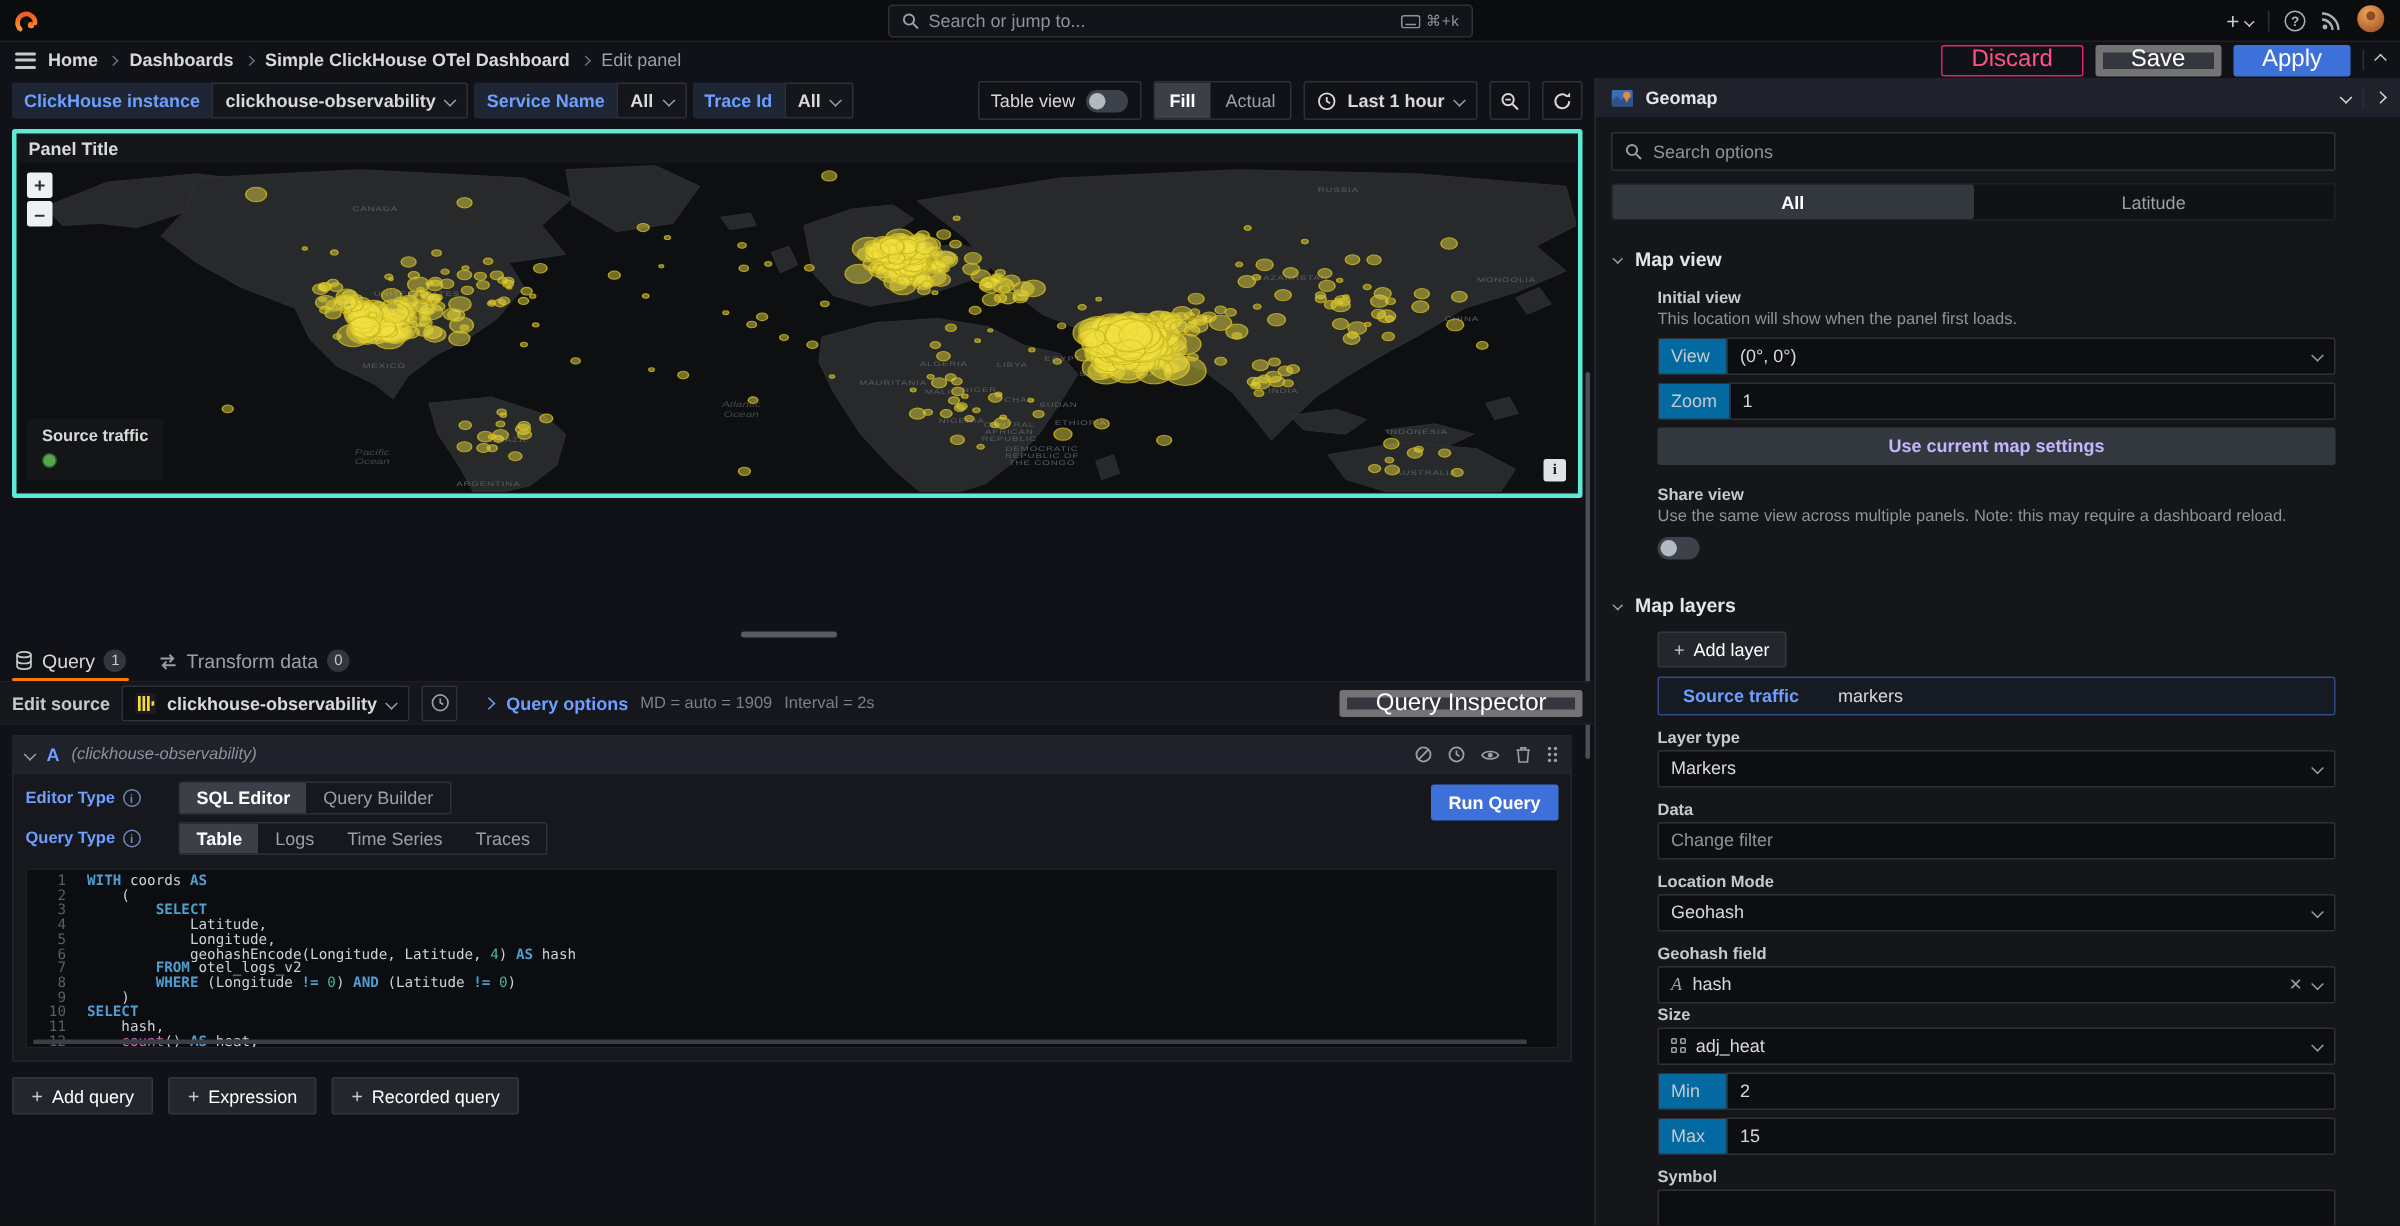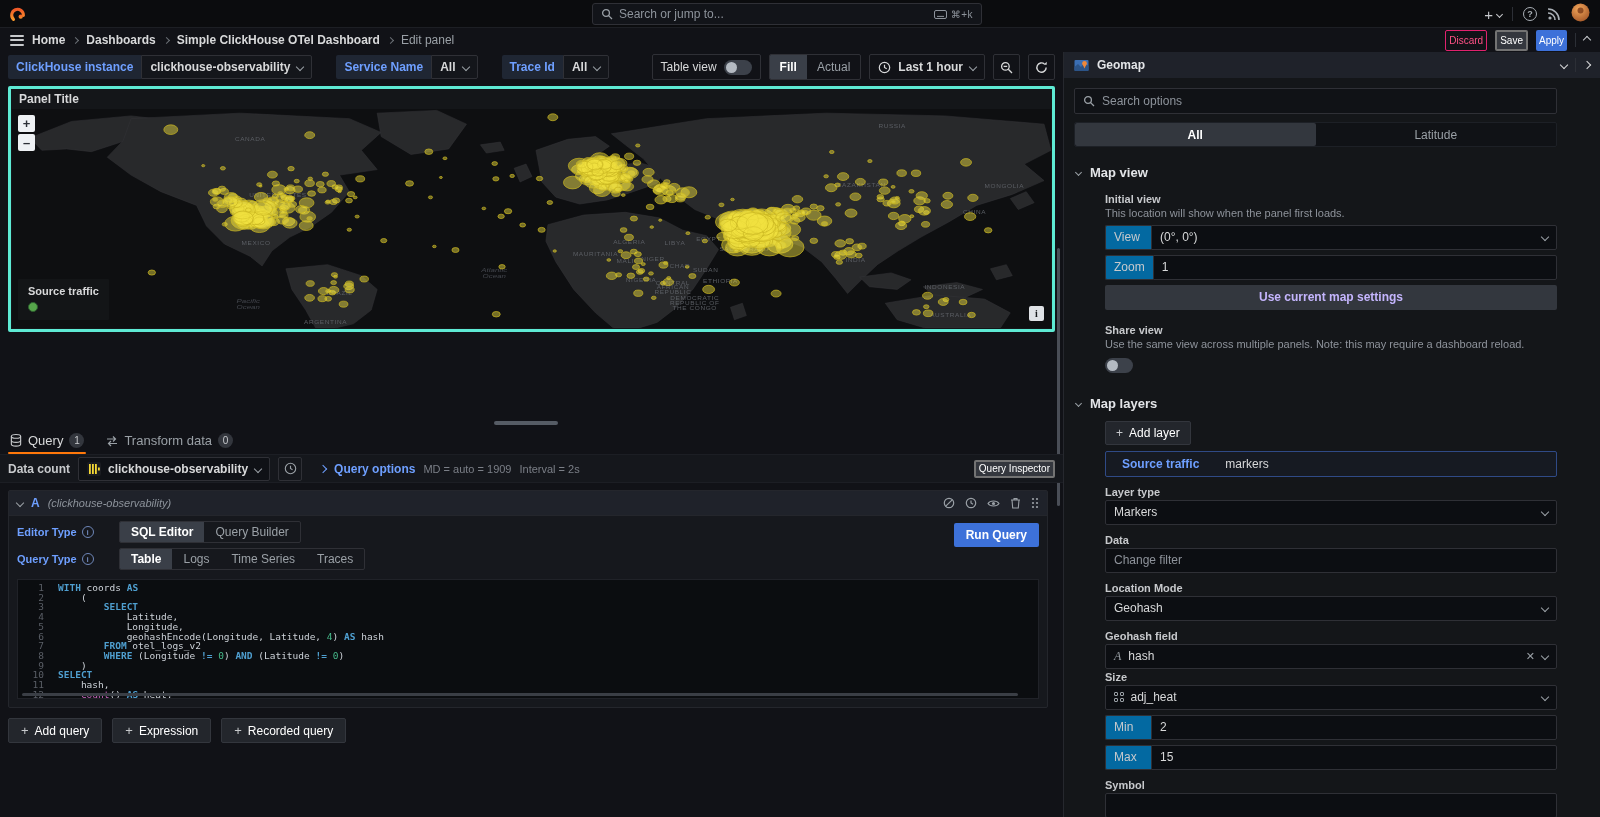--- a/index.html
+++ b/index.html
@@ -19,26 +19,26 @@
   .tdiv{width:1px;height:14px;background:#2c2f36}
   .helpc{width:14px;height:14px;border:1.4px solid #aab0b6;border-radius:50%;font-size:9px;font-weight:bold;color:#aab0b6;display:flex;align-items:center;justify-content:center}
   
   #crumbbar{position:absolute;left:0;top:28px;width:1600px;height:24px;background:#111217;display:flex;align-items:center;padding:0 10px;gap:8px}
   .burger{display:inline-block;width:14px}
   .burger span{display:block;height:2px;background:#c7c9cc;margin:2.5px 0;border-radius:1px}
   .crumb{font-weight:bold;color:#d8d9da;font-size:12px}
   .crumb.dim{color:#9aa0a6;font-weight:normal}
   .csep{color:#6c7077;width:5px;height:5px;border-right:1.4px solid #6c7077;border-bottom:1.4px solid #6c7077;transform:rotate(-45deg);display:inline-block}
   #crumbright{margin-left:auto;display:flex;align-items:center;gap:8px}
-  .btn{height:21px;padding:0 3px;border-radius:2px;font-size:10px;display:inline-flex;align-items:center;justify-content:center;cursor:pointer;white-space:nowrap}
+  .btn{height:21px;padding:0 19px;border-radius:2px;font-size:16px;display:inline-flex;align-items:center;justify-content:center;cursor:pointer;white-space:nowrap}
   .btn.discard{border:1px solid #e0226e;color:#ff5286;background:transparent}
-  .btn.save{background:#34373e;color:#fff;border:2px solid #737373}
+  .btn.save{background:#34373e;color:#fff;border:5px solid #737373}
   .btn.apply{background:#3d71d9;color:#fff}
   
-  #filterrow{position:absolute;left:0;top:52px;width:1063px;height:30px;display:flex;align-items:center;padding:0 8px;gap:24px}
+  #filterrow{position:absolute;left:0;top:52px;width:1063px;height:30px;display:flex;align-items:center;padding:0 8px;gap:4px}
   .vargrp{display:flex;align-items:center}
   .varlab{background:#1f2633;color:#6e9fff;font-weight:bold;font-size:12px;height:24px;display:flex;align-items:center;padding:0 8px;border-radius:2px 0 0 2px}
   .varval{background:#14161b;border:1px solid #2f3036;color:#d8d9da;height:24px;display:flex;align-items:center;gap:7px;padding:0 8px;border-radius:0 2px 2px 0;font-weight:bold}
   #toolright{margin-left:auto;display:flex;align-items:center;gap:8px}
   .tbox{border:1px solid #2f3036;border-radius:2px;height:26px;display:flex;align-items:center;padding:0 8px;gap:7px;color:#d8d9da;background:transparent}
   .tog{width:28px;height:15px;border-radius:9px;background:#3c414a;position:relative;flex:none}
   .tog::after{content:"";position:absolute;left:2px;top:2px;width:11px;height:11px;border-radius:50%;background:#b4bac2}
   .seg{display:inline-flex;border:1px solid #2f3036;border-radius:2px;overflow:hidden;height:26px}
   .seg>div{padding:0 10px;font-size:12px;color:#9aa0a6;display:flex;align-items:center}
   .seg>div.on{background:#3a3f48;color:#fff;font-weight:bold}
@@ -965,21 +965,21 @@
           <path d="M1,4 h8 M7,1.5 l2.5,2.5 -2.5,2.5" stroke="#9aa0a6" fill="none" stroke-width="1.2"></path>
           <path d="M11,8.5 h-8 M5,6 l-2.5,2.5 2.5,2.5" stroke="#9aa0a6" fill="none" stroke-width="1.2"></path>
         </svg>
     </span>
     <span>Transform data</span>
     <span class="badge">0</span>
   </div>
 </div>
 
 <div id="dsrow">
-  <span class="lab">Data count</span>
+  <span class="lab">Edit source</span>
   <span class="dssel">
     <svg width="14" height="14" viewBox="0 0 14 14">
         <rect width="14" height="14" rx="2" fill="#1a1c21"></rect>
         <rect x="2" y="2" width="1.8" height="10" fill="#f6d935"></rect>
         <rect x="5" y="2" width="1.8" height="10" fill="#f6d935"></rect>
         <rect x="8" y="2" width="1.8" height="10" fill="#f6d935"></rect>
         <rect x="11" y="5.5" width="1.8" height="3" fill="#f6d935"></rect>
       </svg>
     <span>clickhouse-observability</span>
     <span class="cv" style="color:#9aa0a6"></span>

